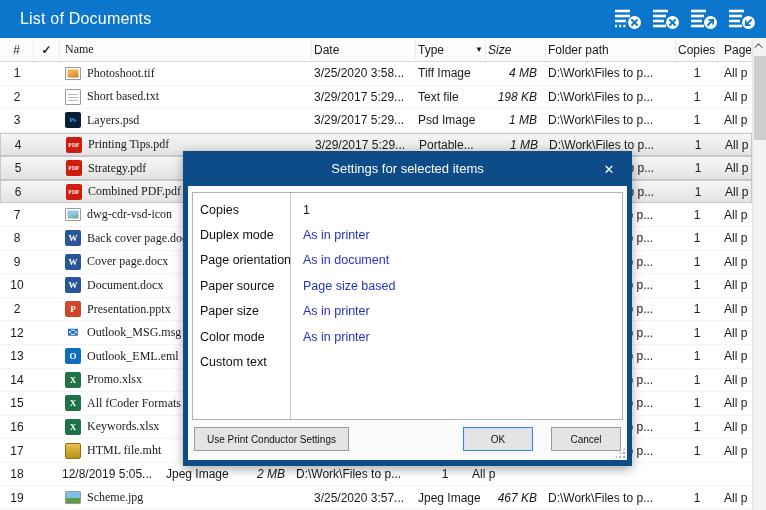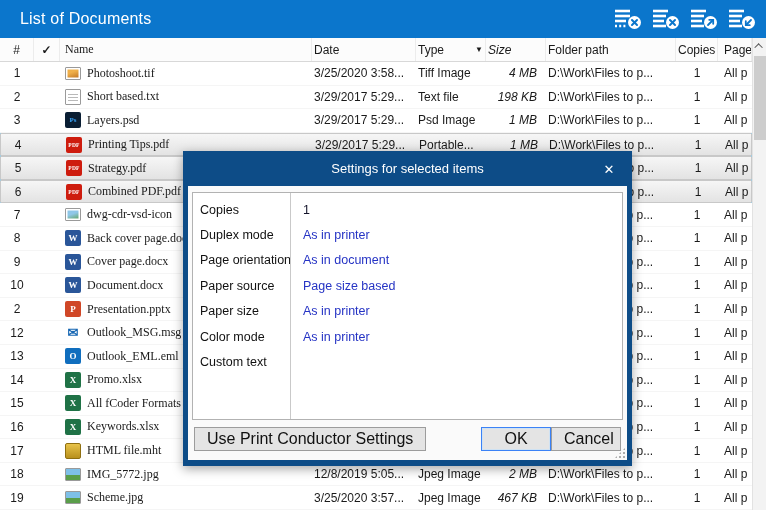--- a/index.html
+++ b/index.html
@@ -70,24 +70,24 @@
                background:transparent; border:none; cursor:pointer; }
   .dlg-content { background:#fafafa; height:274px; padding:6px 4px 0; position:relative; }
   .panel { height:228px; border:1px solid #b2b2b2; background:#fff; position:relative; padding-top:4px; }
   .panel .vsep { position:absolute; left:97px; top:0; bottom:0; width:1px; background:#c9c9c9; }
   .set-row { display:flex; height:25.4px; align-items:center; font-size:12.5px; }
   .set-label { width:97px; padding-left:7px; color:#111; overflow:hidden; white-space:nowrap; }
   .set-value { padding-left:13px; white-space:nowrap; cursor:pointer; }
   .set-value.link { color:var(--c-link,#2533c4); }
   .set-value.plain { color:#14142a; }
   .dlg-buttons { display:flex; align-items:center; margin-top:7px; padding:0 2px; }
-  .btn { height:24px; background:#e4e4e4; border:1px solid #9c9c9c; font-size:16px; color:#111;
+  .btn { height:24px; background:#e4e4e4; border:1px solid #9c9c9c; font-size:10px; color:#111;
          font-family:"Liberation Sans",sans-serif; cursor:pointer; padding:0 12px; }
   .btn-ok { width:70px; margin-left:auto; border:1px solid #3b82f6; box-shadow:inset 0 0 0 1px #cfe2f3; }
-  .btn-cancel { width:70px; margin-left:0; }
+  .btn-cancel { width:70px; margin-left:18px; }
   .grip { position:absolute; right:1px; bottom:1px; width:12px; height:12px;
           background-image:radial-gradient(#9a9a9a 1px, transparent 1.4px);
           background-size:4px 4px; clip-path:polygon(100% 0,100% 100%,0 100%); opacity:.8; }
 </style>
 </head>
 <body>
 
 <div class="app">
 
   <div class="titlebar">
@@ -423,24 +423,20 @@
       <div class="cell c-type"></div>
       <div class="cell c-size"></div>
       <div class="cell c-folder">D:\Work\Files to p...</div>
       <div class="cell c-copies">1</div>
       <div class="cell c-pages">All p</div>
     </div>
 
     <div class="row">
       <div class="cell c-num">18</div>
       <div class="cell c-check"></div>
-      <div class="cell c-name">
-        <span class="fi fi-jpg"></span>
-        <span>IMG_5772.jpg</span>
-      </div>
       <div class="cell c-date">12/8/2019 5:05...</div>
       <div class="cell c-type">Jpeg Image</div>
       <div class="cell c-size">2 MB</div>
       <div class="cell c-folder">D:\Work\Files to p...</div>
       <div class="cell c-copies">1</div>
       <div class="cell c-pages">All p</div>
     </div>
 
     <div class="row">
       <div class="cell c-num">19</div>

